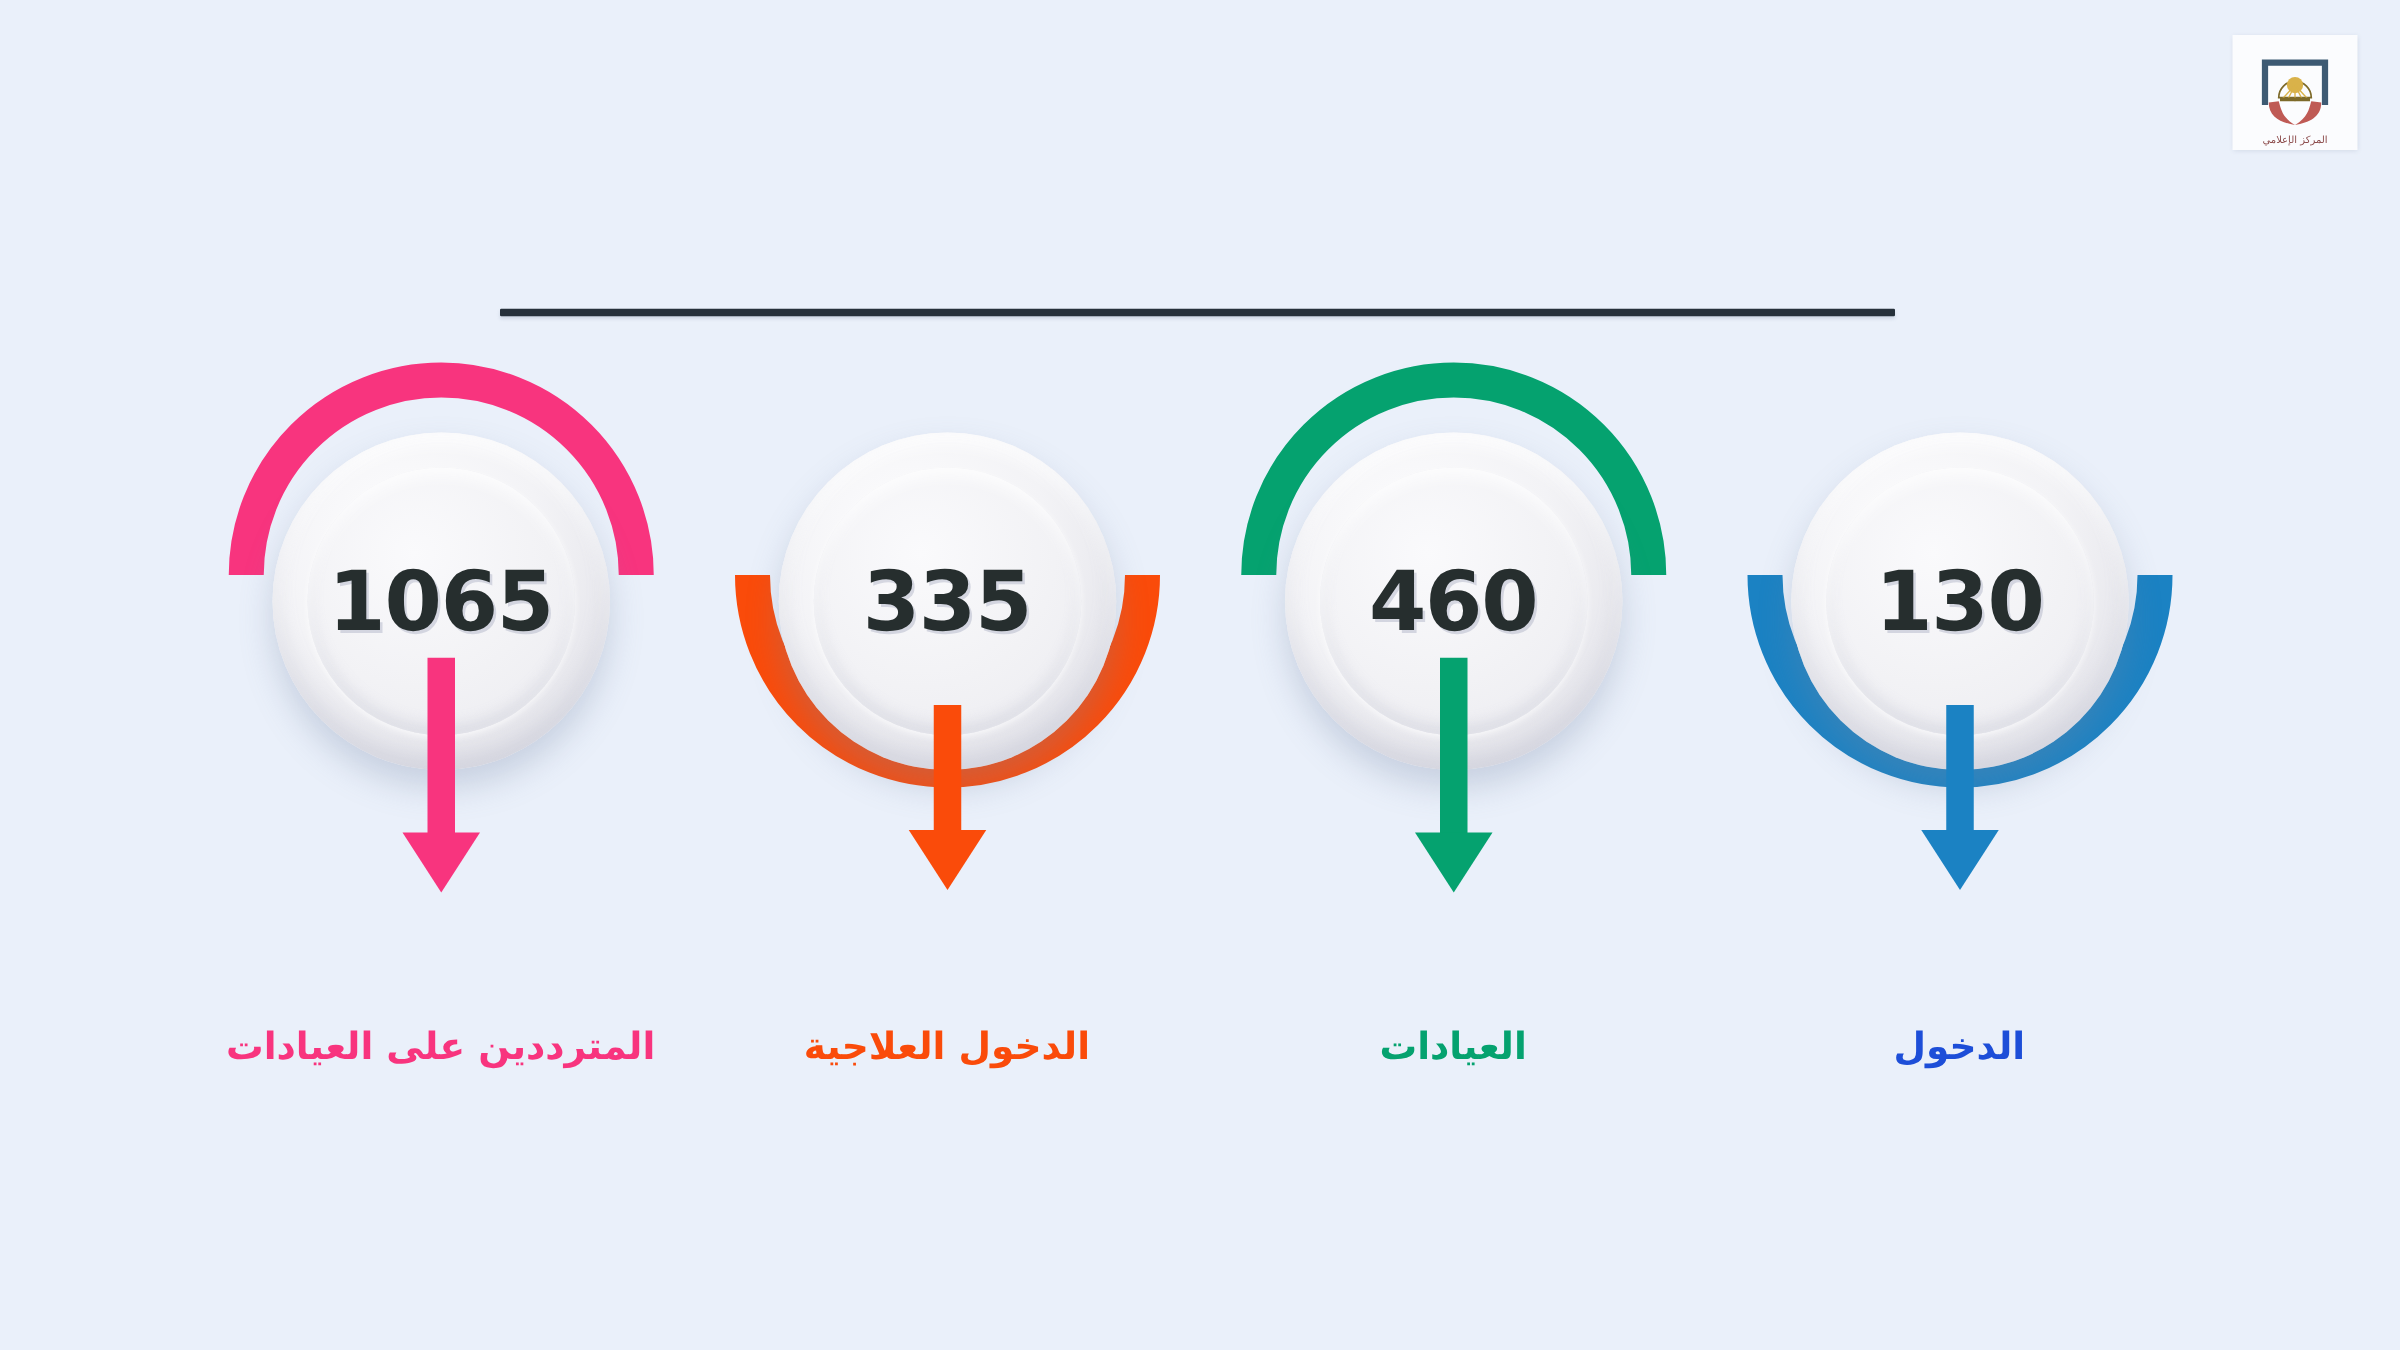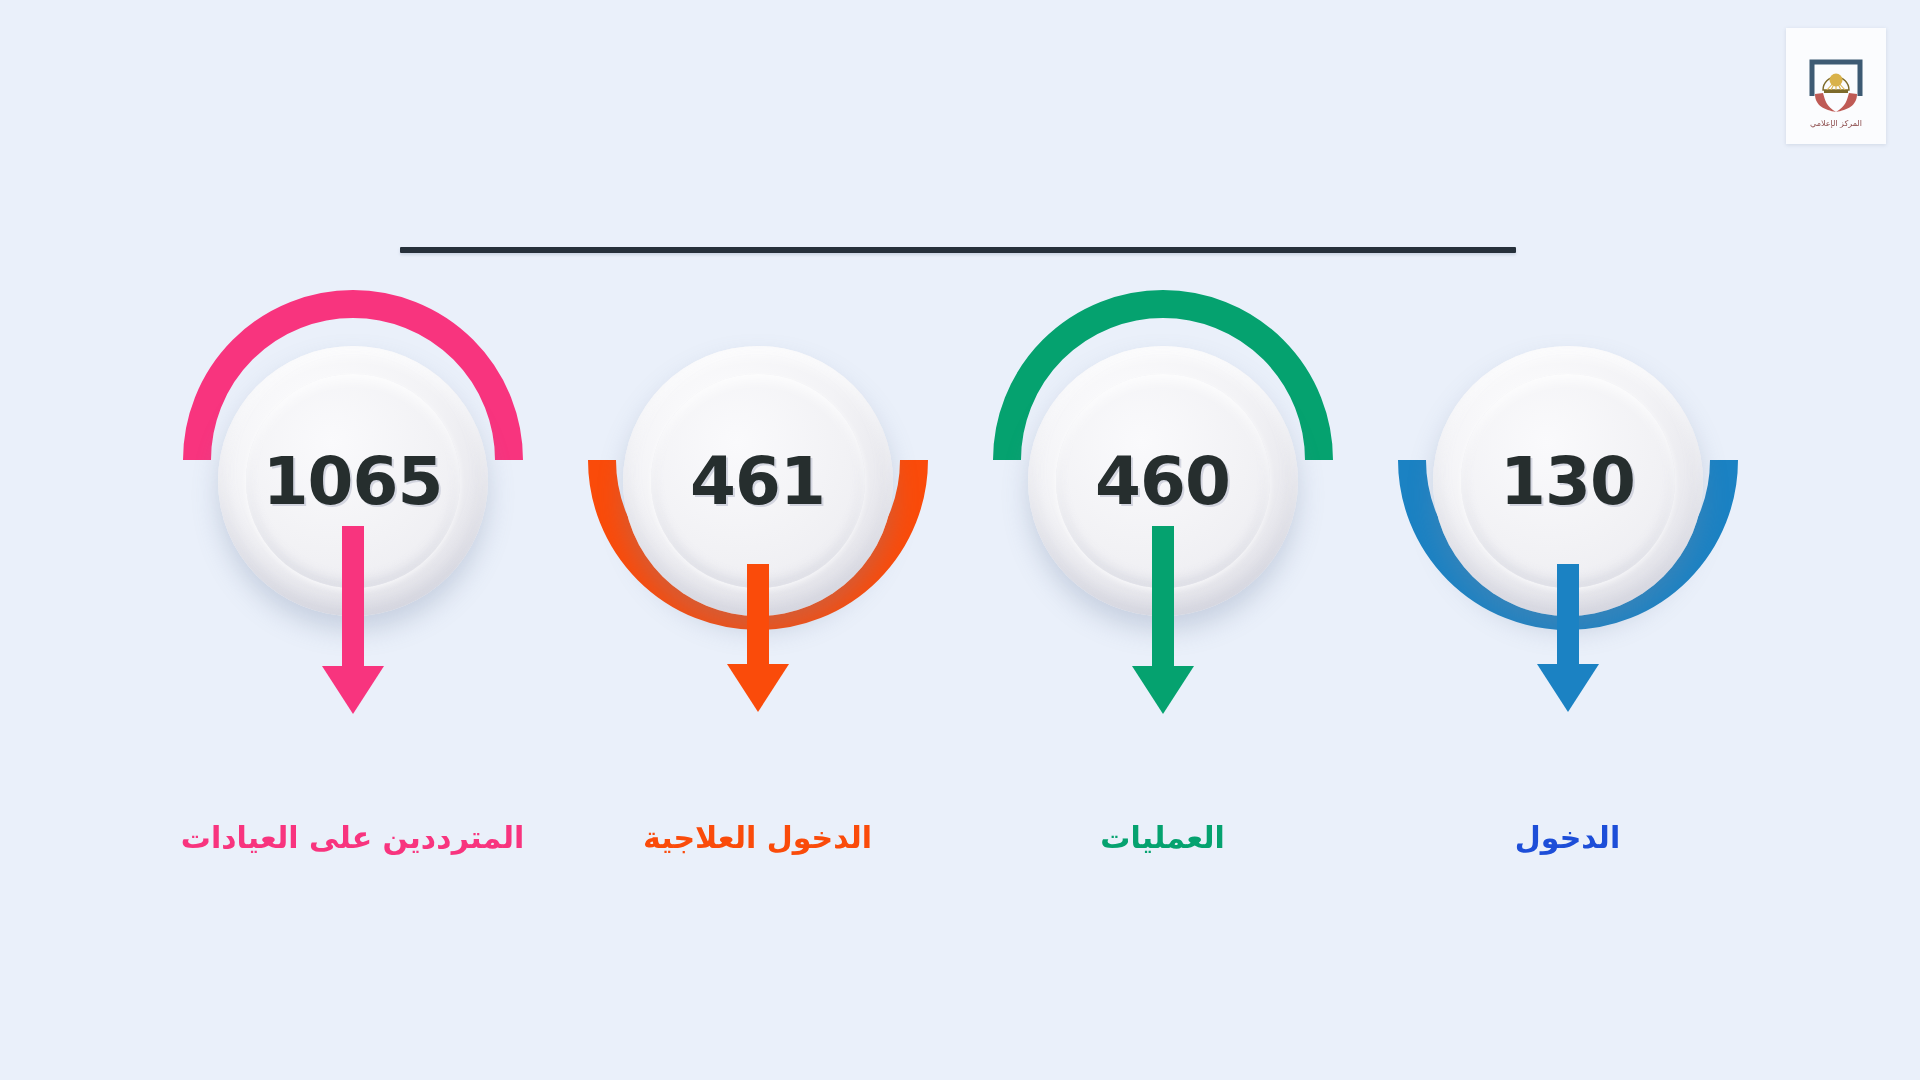--- a/index.html
+++ b/index.html
@@ -8,21 +8,21 @@
     width:1920px;height:1080px;
     background:#eaf0fa;
     font-family:"DejaVu Sans","Liberation Sans",sans-serif;
     overflow:hidden;position:relative;
   }
   .stage{position:absolute;inset:0;}
 
   
   .logo-box{
     position:absolute;top:28px;left:1786px;
-    width:100px;height:116px;background:#fbfcfe;
+    width:100px;height:92px;background:#fbfcfe;
     box-shadow:0 1px 4px rgba(40,60,90,.13);
     display:flex;flex-direction:column;align-items:center;justify-content:center;
   }
   .logo-svg{display:block;}
   .logo-cap{
     font-size:8px;color:#8b4a4a;margin-top:1px;letter-spacing:.2px;
     font-family:"DejaVu Sans",sans-serif;
   }
 
   
@@ -165,31 +165,31 @@
       </div>
       <div class="knob">
         <span class="num">460</span>
       </div>
       <div class="arrow">
         <svg width="78" height="190" viewBox="0 0 78 190">
           <rect x="28" y="0" width="22" height="146" fill="#05a26f"></rect>
           <polygon points="8,140 70,140 39,188" fill="#05a26f"></polygon>
         </svg>
       </div>
-      <div class="label" style="color:#05a26f">العمليات</div>
+      <div class="label" style="color:#05a26f">العيادات</div>
     </div>
 
     <div class="item down">
       <div class="ring">
         <svg width="340" height="340" viewBox="0 0 340 340">
           <path d="M14 170 A156 156 0 0 0 326 170" fill="none" stroke="#fa4b0a" stroke-width="28" stroke-linecap="butt"></path>
         </svg>
       </div>
       <div class="knob">
-        <span class="num">461</span>
+        <span class="num">335</span>
       </div>
       <div class="arrow">
         <svg width="78" height="150" viewBox="0 0 78 150">
           <rect x="28" y="0" width="22" height="106" fill="#fa4b0a"></rect>
           <polygon points="8,100 70,100 39,148" fill="#fa4b0a"></polygon>
         </svg>
       </div>
       <div class="label" style="color:#fa4b0a">الدخول العلاجية</div>
     </div>
 

